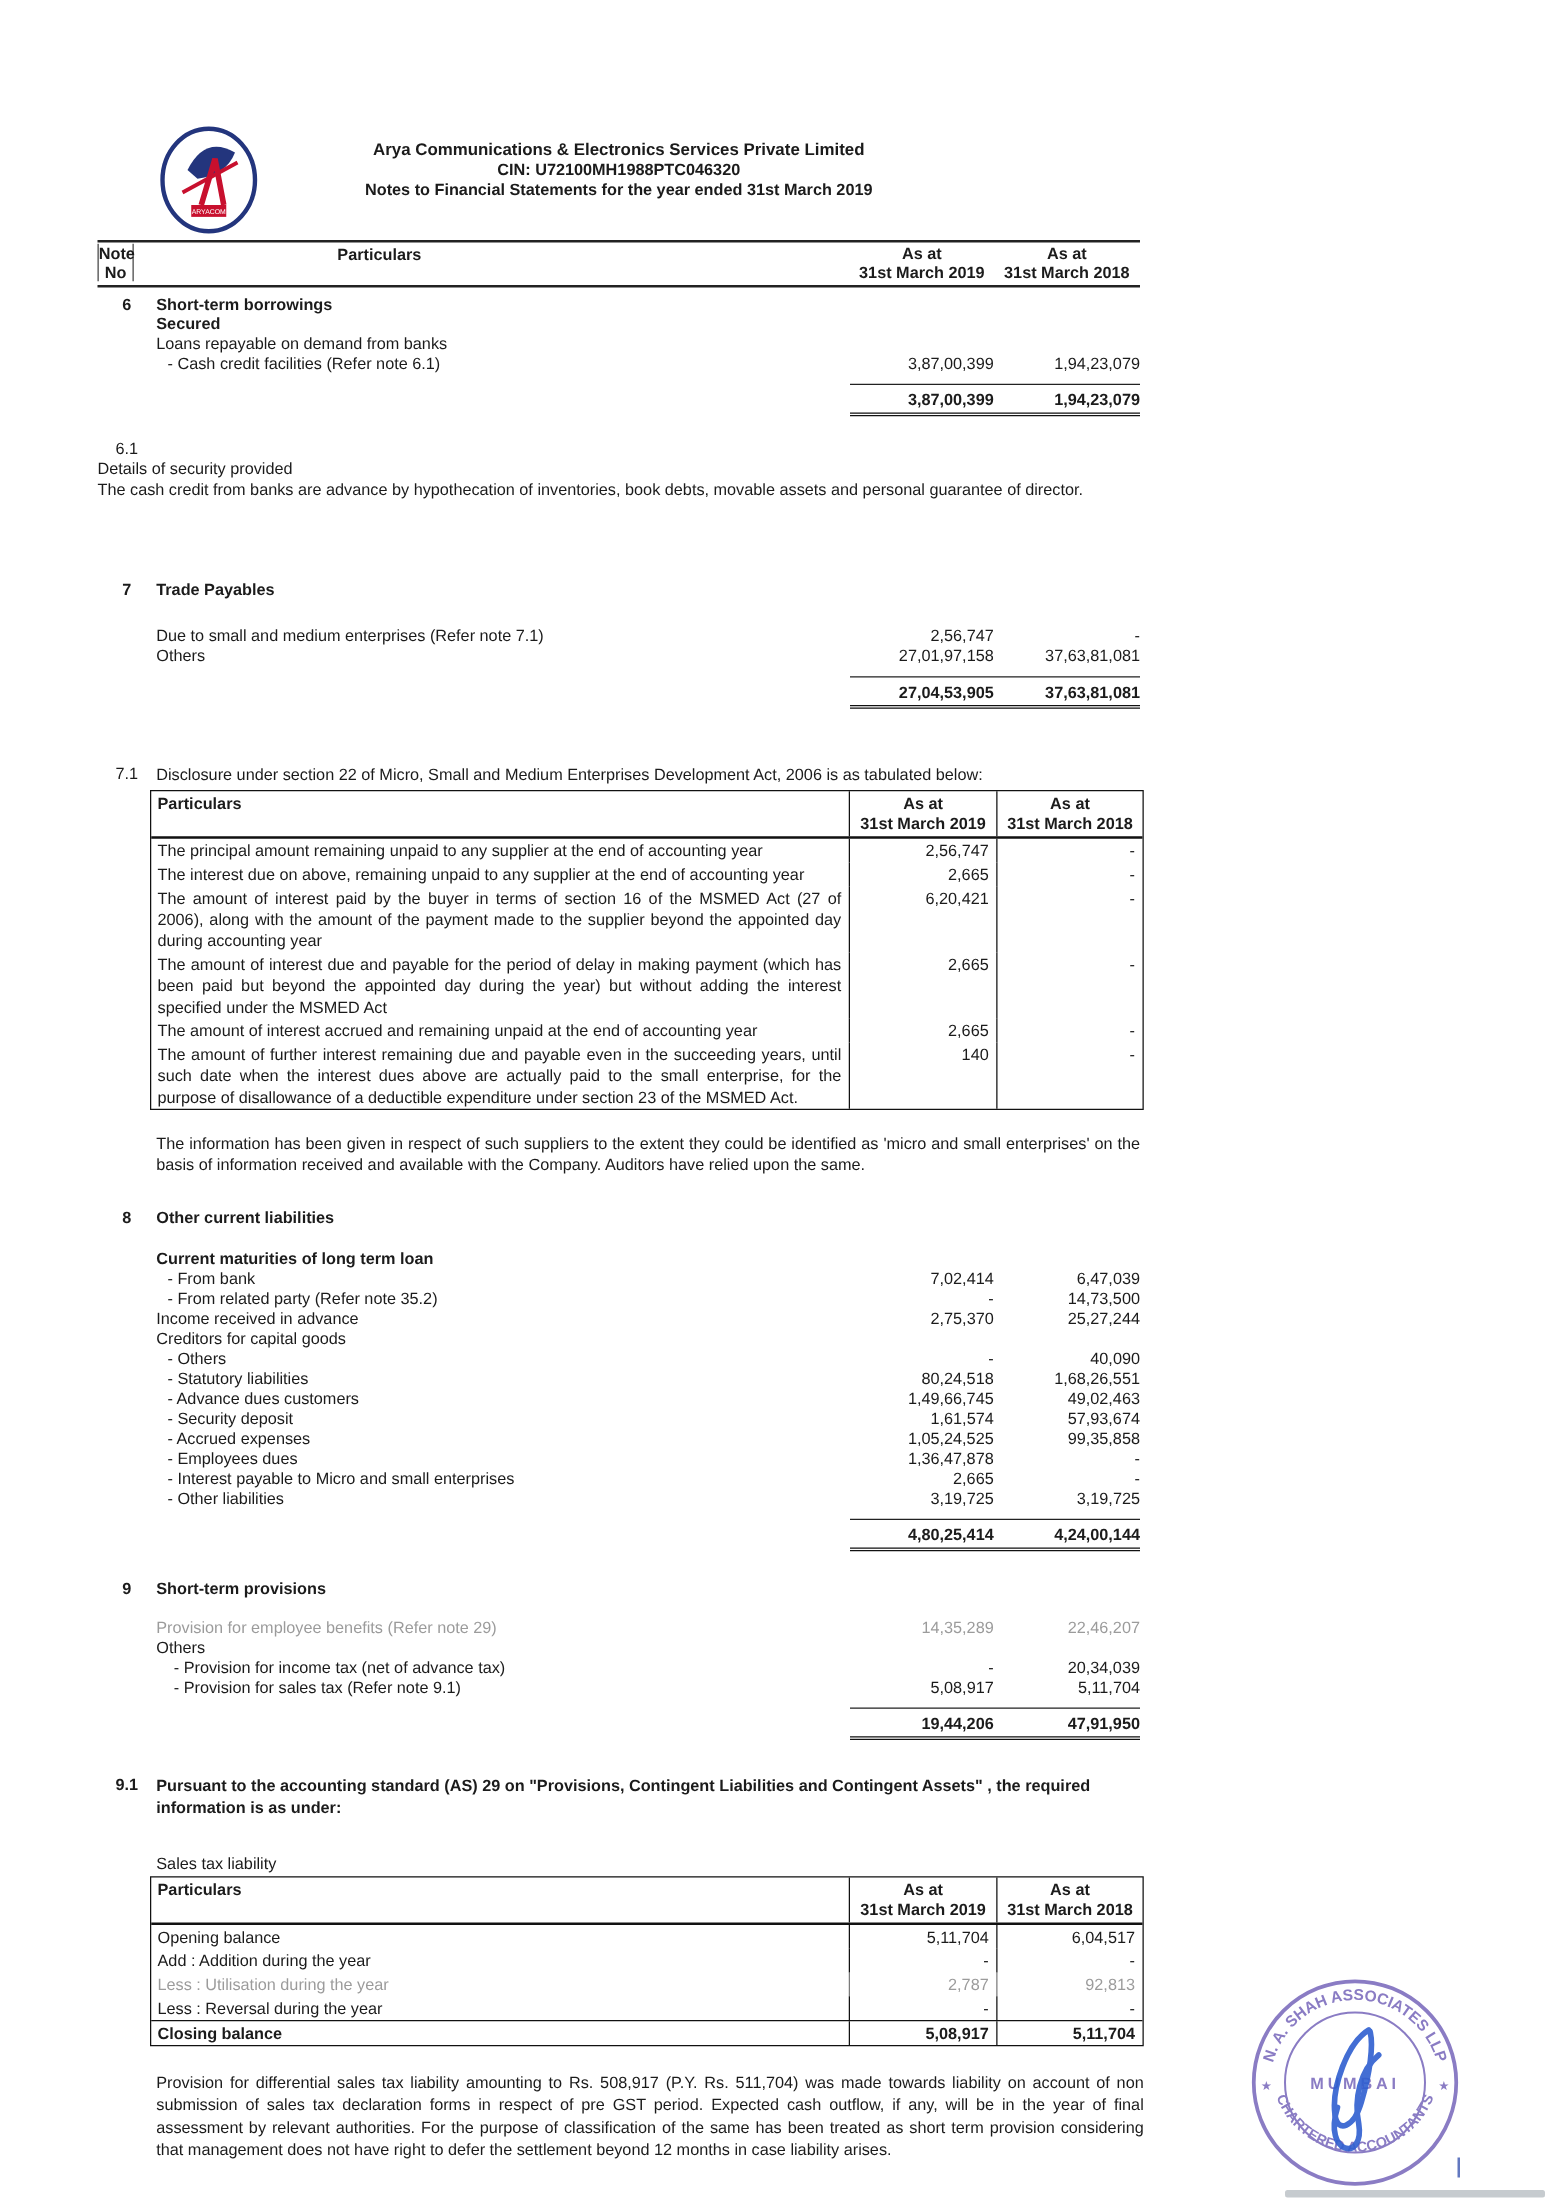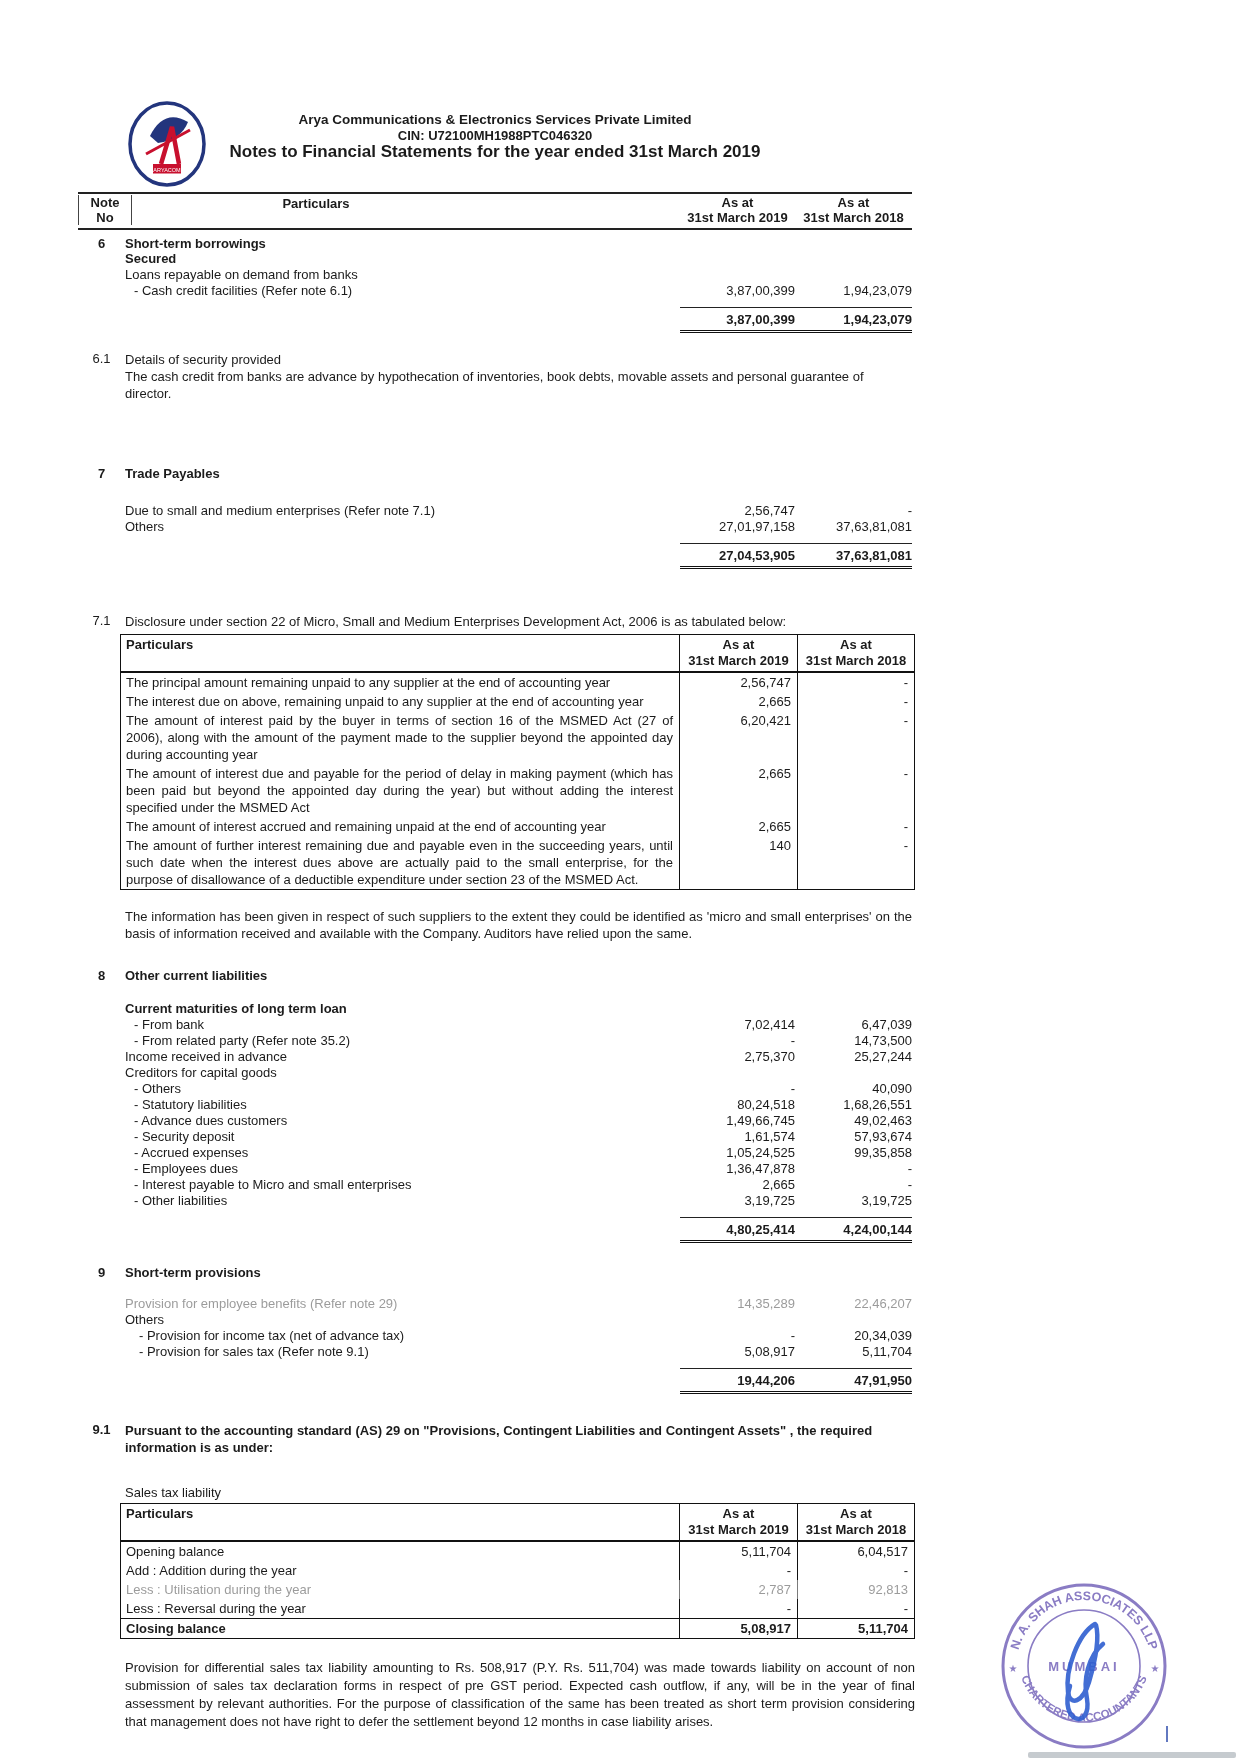--- a/index.html
+++ b/index.html
@@ -13,28 +13,28 @@
     font-family: "Liberation Sans", sans-serif;
     font-size: 13px;
     color: #1b1b1b;
     overflow: hidden;
   }
   
   .logo-wrap { position:absolute; left:126px; top:100px; width:82px; height:90px; }
   .doc-head { position:absolute; left:78px; top:112px; width:834px; text-align:center; line-height:16px; }
   .doc-head .company { font-weight:bold; font-size:13.5px; }
   .doc-head .cin { font-weight:bold; font-size:13px; }
-  .doc-head .subtitle { font-weight:bold; font-size:17px; }
+  .doc-head .subtitle { font-weight:bold; font-size:13px; }
 
   
   .content { position:absolute; left:78px; top:192px; width:834px; }
 
   
   .main-thead { display:flex; border-top:2px solid #222; border-bottom:2px solid #222; font-weight:bold; padding:1px 0 3px; }
-  .main-thead .notehead { width:54px; border-left:1.4px solid #444; border-right:1.4px solid #444; text-align:center; line-height:15px; }
+  .main-thead .notehead { width:29px; border-left:1.4px solid #444; border-right:1.4px solid #444; text-align:center; line-height:15px; }
   .main-thead .parthead { flex:1; text-align:center; line-height:15px; padding-top:1px; padding-right:180px; }
   .main-thead .vhead { width:115px; text-align:center; line-height:15px; display:flex; flex-direction:column; }
   .main-thead .vhead.v2 { width:117px; }
 
   
   .sec-head { display:flex; font-weight:bold; }
   .sec-head .noteno { width:47px; text-align:center; }
 
   
   .flist { margin-left:47px; }
@@ -74,21 +74,21 @@
   .boxtbl .brows .frow { line-height:17px; }
   .boxtbl .brows .frow .flabel { padding:1px 6px 1px 5px; text-align:justify; }
   .boxtbl .brows .frow .fv1 { width:118px; border-left:1.5px solid #111; padding:1px 6px 0 2px; }
   .boxtbl .brows .frow .fv2 { width:117px; border-left:1.5px solid #111; padding:1px 6px 0 2px; }
   .boxtbl .brows .frow.topline { border-top:1.6px solid #111; }
 
   
   .mt-sec6 { margin-top:6px; }
   .mt-secured { font-weight:bold; margin-left:47px; line-height:16px; }
   .mt-rows6 { margin-top:0px; }
-  .mt-61 { margin-top:18px; }
+  .mt-61 { margin-top:18px;flex-direction:column; }
   .mt-sec7 { margin-top:64px; }
   .mt-rows7 { margin-top:22px; }
   .mt-71 { margin-top:44px; }
   .mt-tbl71 { margin-top:4px; }
   .mt-fn71 { margin-top:18px; }
   .mt-sec8 { margin-top:26px; }
   .mt-rows8 { margin-top:18px; }
   .mt-sec9 { margin-top:22px; }
   .mt-rows9 { margin-top:16px; }
   .mt-91 { margin-top:28px;font-weight:bold; }

